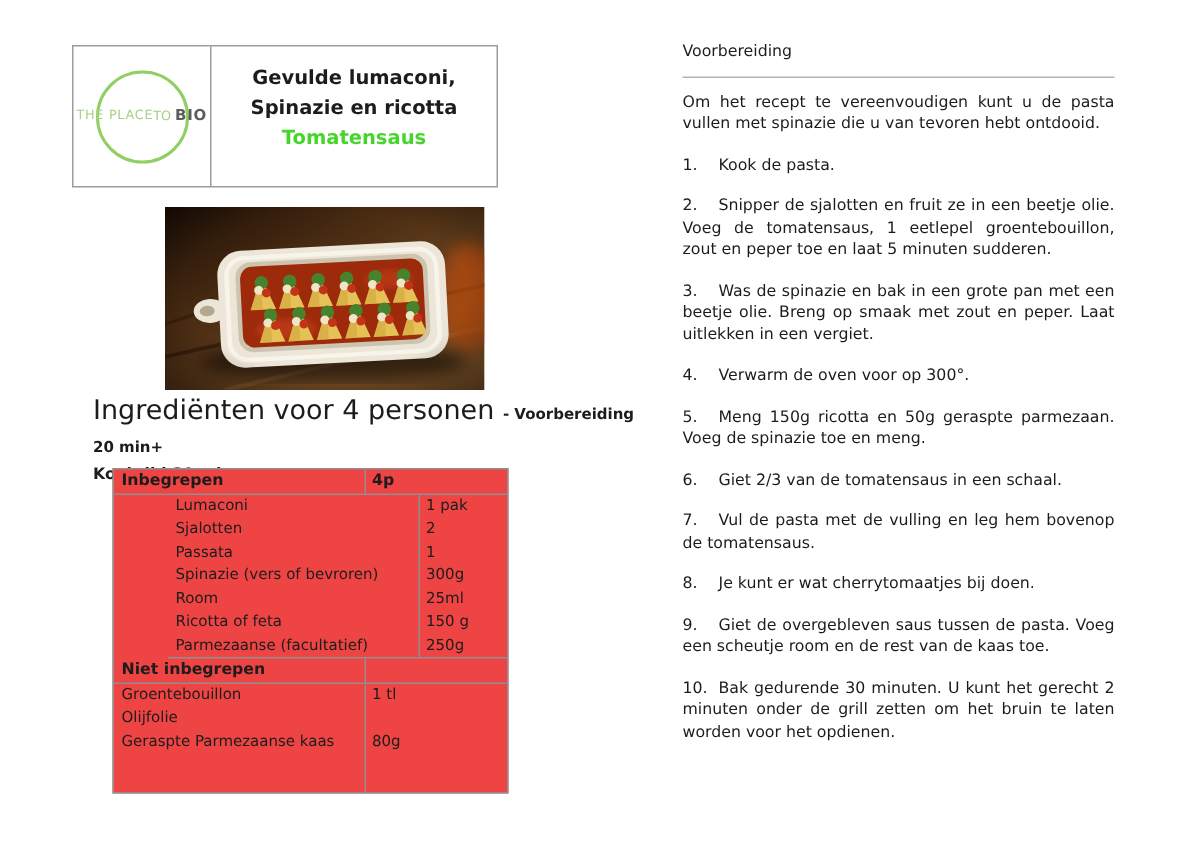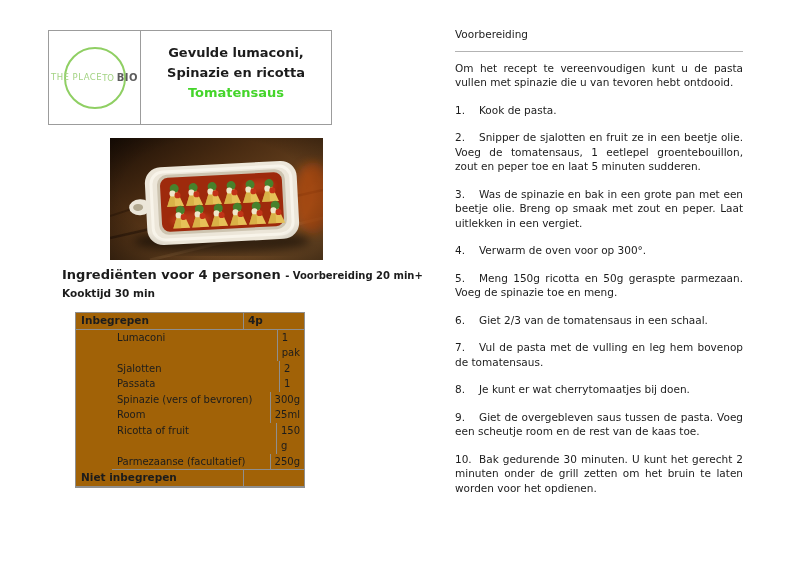--- a/index.html
+++ b/index.html
@@ -21,27 +21,27 @@
   .title-cell { flex:1; text-align:center; padding-top:12px;
                 font-weight:bold; font-size:13px; line-height:20px; }
   .title-accent { color:#45d52b; }
 
   
   .photo { position:absolute; left:110px; top:138px; width:213px; height:122px; }
   .photo svg { display:block; }
 
   
   .ing-heading { position:absolute; left:62px; top:264px; width:372px; line-height:19px; }
-  .ing-main   { font-size:13px;  font-weight:bold; }
+  .ing-main   { font-size:18px;  font-weight:normal; }
   .ing-suffix { font-size:10px;  font-weight:bold; }
   .ing-line2  { font-size:10.5px; font-weight:bold; line-height:17px; }
 
   
-  .ing-table { position:absolute; left:75px; top:312px; width:230px;
-               border:1px solid #8f8f8f; font-size:10px; background:#a16207; }
+  .ing-table { position:absolute; left:75px; top:312px; width:264px;
+               border:1px solid #8f8f8f; font-size:10px; background:#ef4444; }
   .trow { display:flex; line-height:15.5px; }
   .tcell-name { width:168px; border-right:1px solid #8f8f8f; padding:0 4px 0 5px; }
   .tcell-qty  { flex:1; padding:0 4px; }
   .thead { font-weight:bold; border-bottom:1px solid #8f8f8f; font-size:10.5px; }
   .tgroup-included { border-bottom:1px solid #8f8f8f;margin-left:36px; }
   .tspacer { height:26px; }
 
   
   .prep { position:absolute; left:455px; top:27px; width:288px;
           font-size:10.5px; line-height:14.5px; }
@@ -230,31 +230,49 @@
       </div>
     <div class="trow">
         <div class="tcell-name">Spinazie (vers of bevroren)</div>
         <div class="tcell-qty">300g</div>
       </div>
     <div class="trow">
         <div class="tcell-name">Room</div>
         <div class="tcell-qty">25ml</div>
       </div>
     <div class="trow">
-        <div class="tcell-name">Ricotta of fruit</div>
+        <div class="tcell-name">Ricotta of feta</div>
         <div class="tcell-qty">150 g</div>
       </div>
     <div class="trow">
         <div class="tcell-name">Parmezaanse (facultatief)</div>
         <div class="tcell-qty">250g</div>
       </div>
   </div>
   <div class="trow thead">
     <div class="tcell-name">Niet inbegrepen</div>
     <div class="tcell-qty"></div>
+  </div>
+  <div>
+    <div class="trow">
+        <div class="tcell-name">Groentebouillon</div>
+        <div class="tcell-qty">1 tl</div>
+      </div>
+    <div class="trow">
+        <div class="tcell-name">Olijfolie</div>
+        <div class="tcell-qty"></div>
+      </div>
+    <div class="trow">
+        <div class="tcell-name">Geraspte Parmezaanse kaas</div>
+        <div class="tcell-qty">80g</div>
+      </div>
+    <div class="trow tspacer">
+        <div class="tcell-name"></div>
+        <div class="tcell-qty"></div>
+      </div>
   </div>
 </div>
 
 <div class="prep">
   <div class="prep-heading">Voorbereiding</div>
   <hr class="prep-hr">
   <p class="prep-intro">Om het recept te vereenvoudigen kunt u de pasta vullen met spinazie die u van tevoren hebt ontdooid.</p>
 
   <p class="step"><span class="step-num">1.</span><span class="step-text">Kook de pasta.</span></p>
   <p class="step"><span class="step-num">2.</span><span class="step-text">Snipper de sjalotten en fruit ze in een beetje olie. Voeg de tomatensaus, 1 eetlepel groentebouillon, zout en peper toe en laat 5 minuten sudderen.</span></p>

